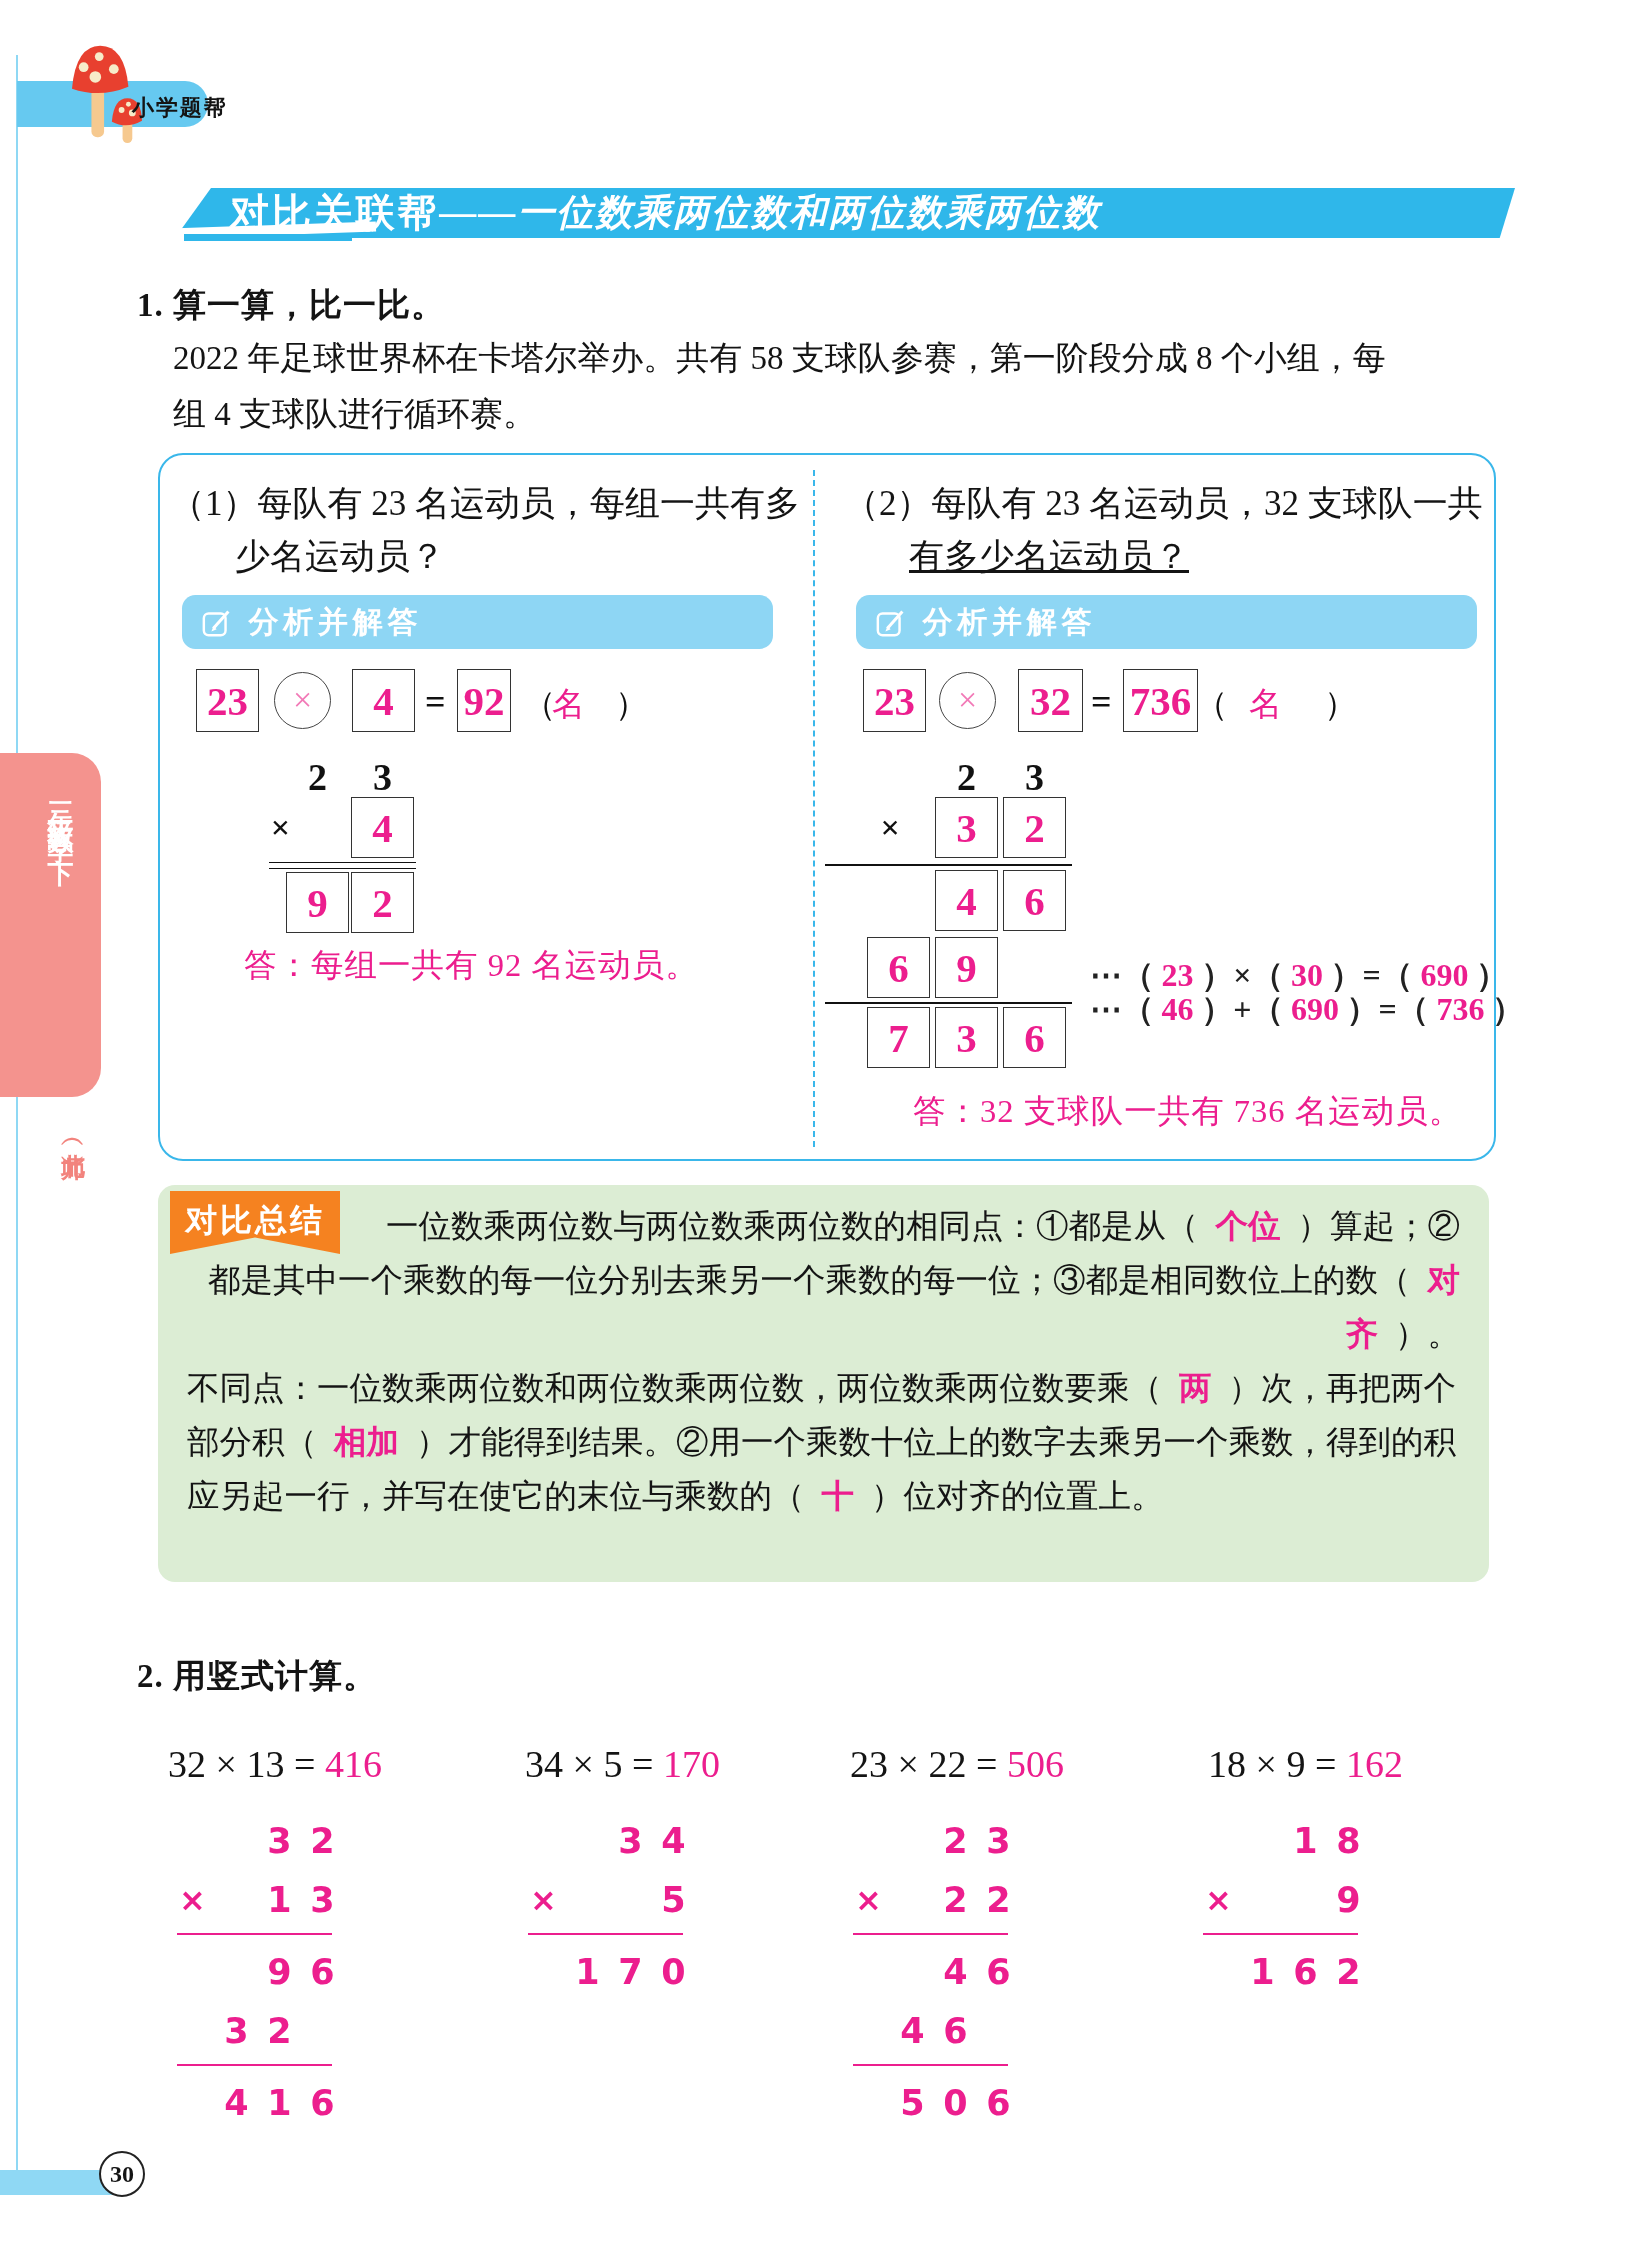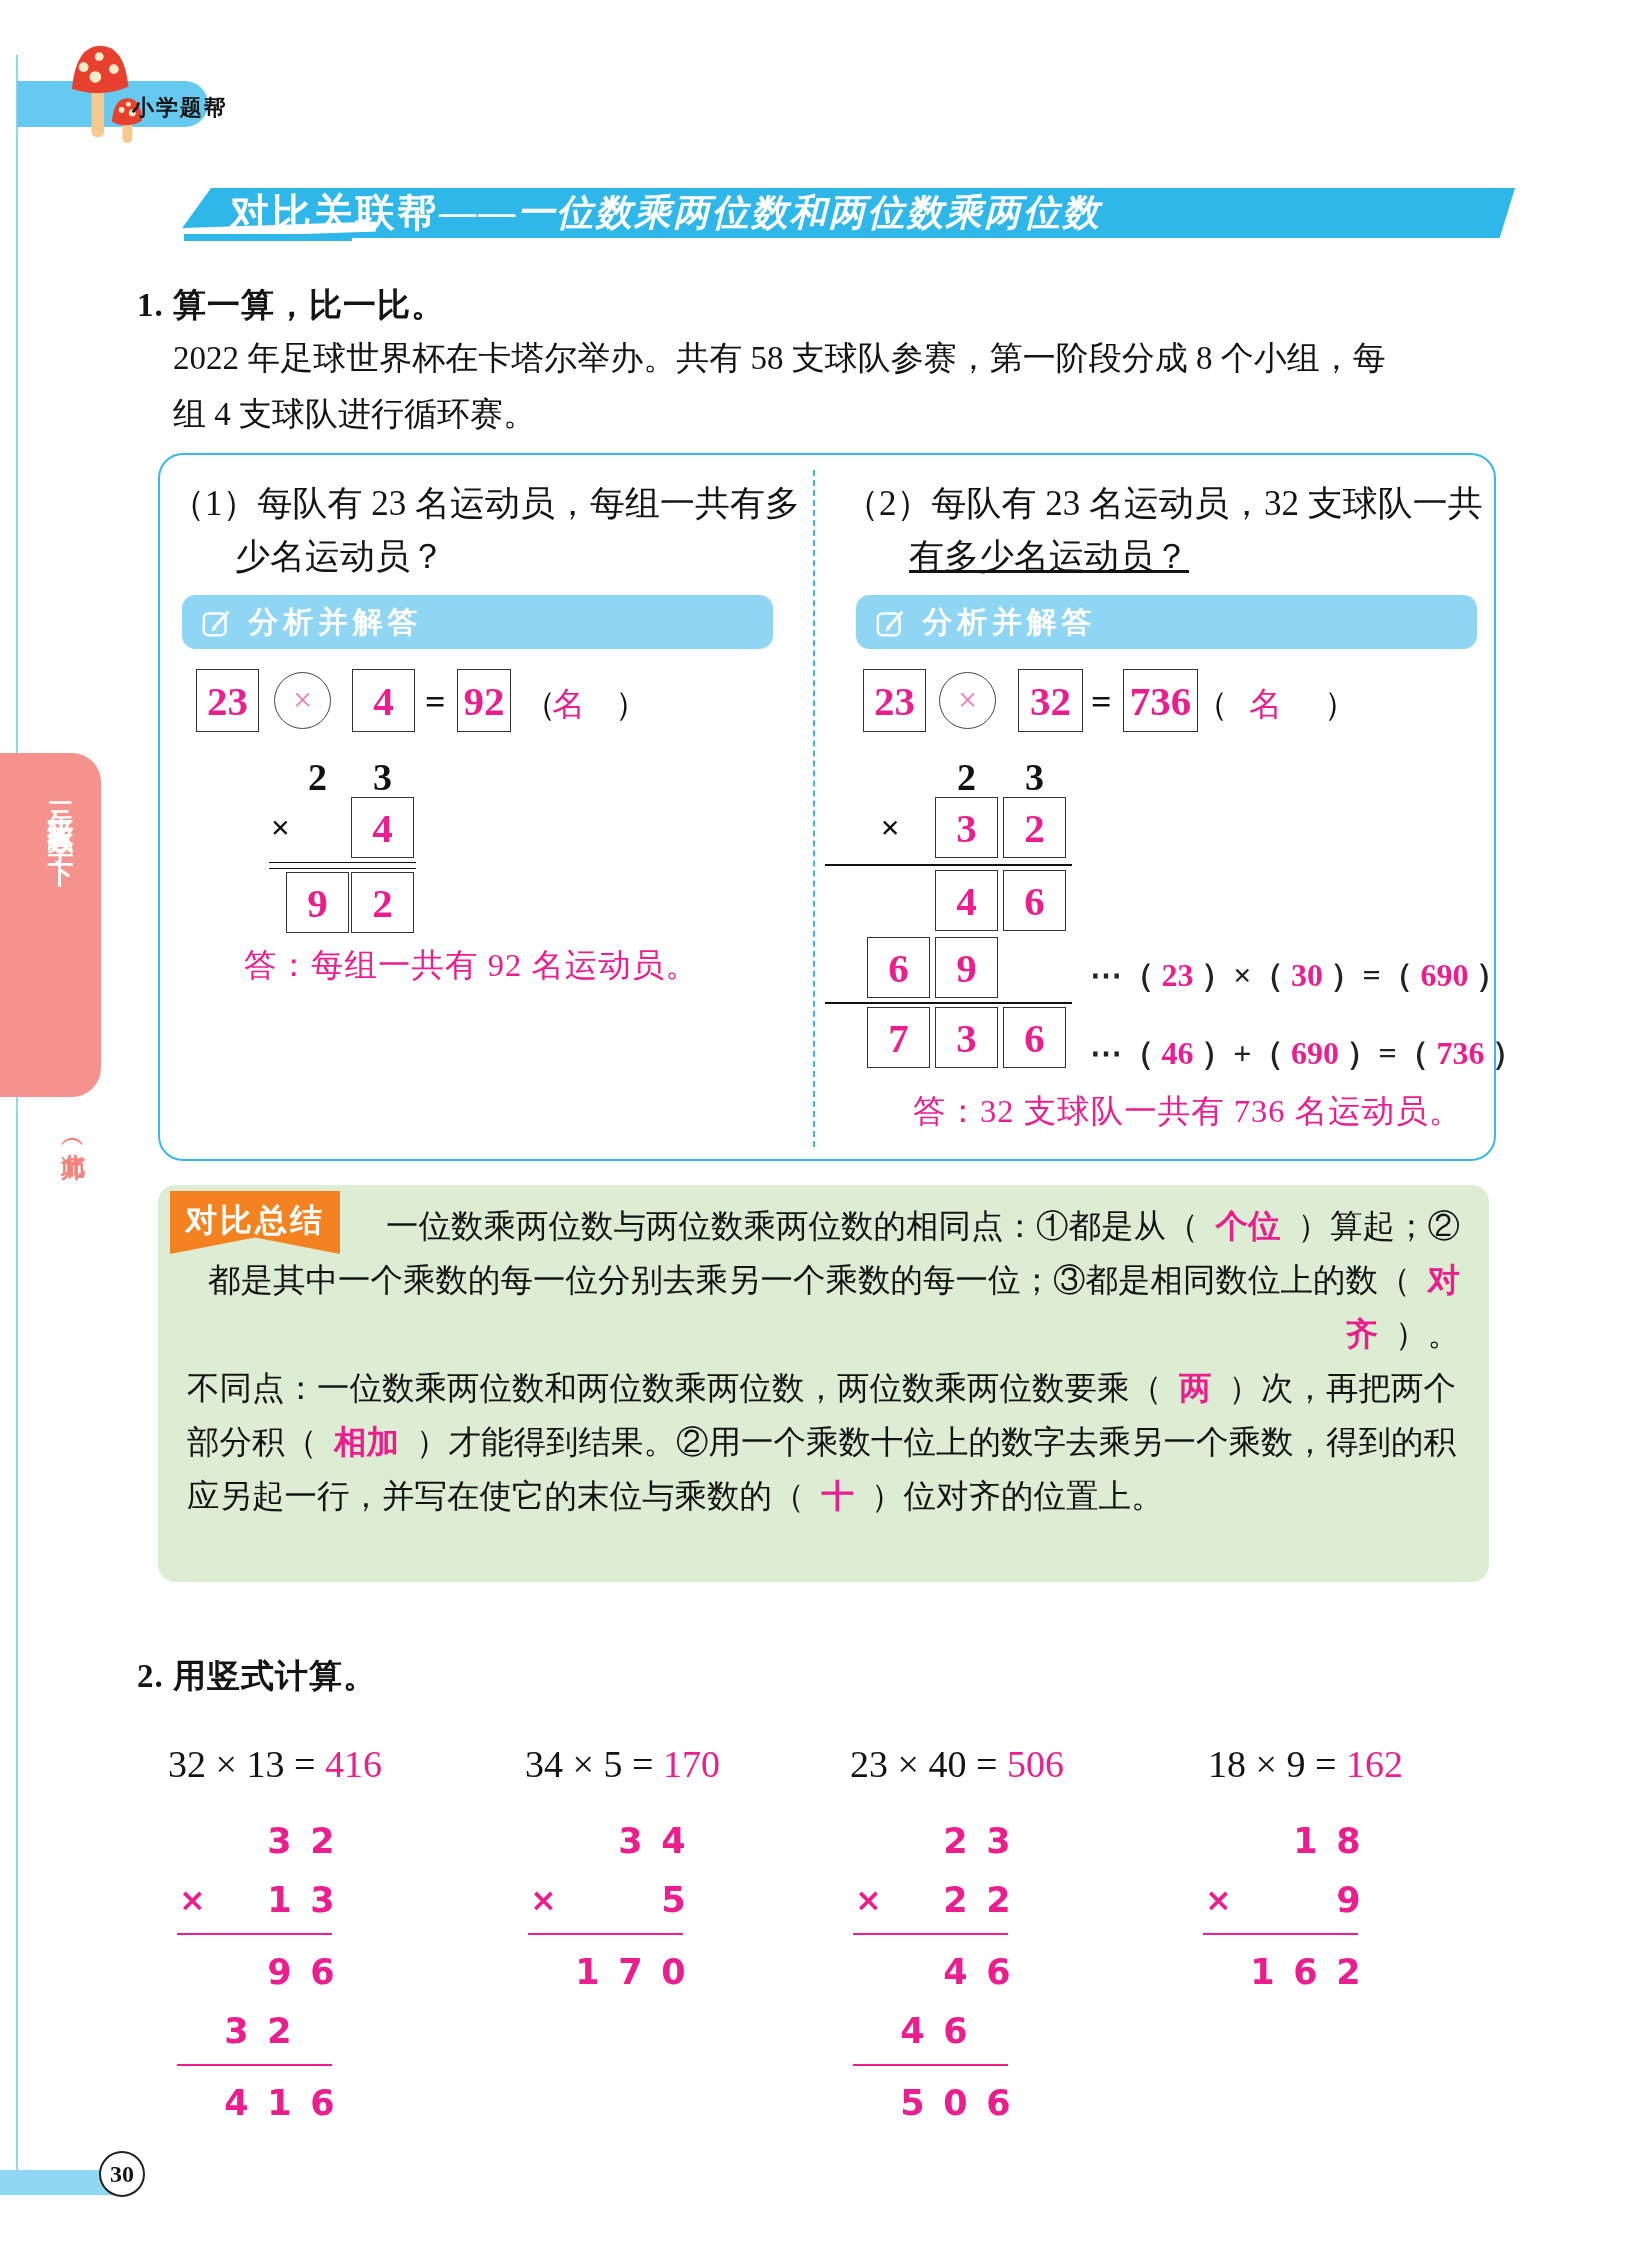--- a/index.html
+++ b/index.html
@@ -198,40 +198,40 @@
     <span class="nbox" style="left:68px;top:182px;">9</span>
     <span class="sgl" style="left:-42px;top:247px;width:247px;"></span>
     <span class="nbox" style="left:0;top:252px;">7</span>
     <span class="nbox" style="left:68px;top:252px;">3</span>
     <span class="nbox" style="left:136px;top:252px;">6</span>
   </div>
 
   <div class="note" style="left:1090px;top:954px;">
     <span>⋯（</span><span class="np">23</span><span>）×（</span><span class="np">30</span><span>）=（</span><span class="np">690</span><span>）</span>
   </div>
-  <div class="note" style="left:1090px;top:1032px;">
+  <div class="note" style="left:1090px;top:988px;">
     <span>⋯（</span><span class="np">46</span><span>）+（</span><span class="np">690</span><span>）=（</span><span class="np">736</span><span>）</span>
   </div>
 
   <div class="answer" style="left:865px;top:1090px;">答：32 支球队一共有 736 名运动员。</div>
 
   <div class="abs sumbox"></div>
   <div class="abs badge">
     <span>对比总结</span>
   </div>
   <div class="abs sumtext">
     <p class="first"><span>一位数乘两位数与两位数乘两位数的相同点：①都是从（</span><span class="fill">个位</span><span>）算起；②都是其中一个乘数的每一位分别去乘另一个乘数的每一位；③都是相同数位上的数（</span><span class="fill">对齐</span><span>）。</span></p>
     <p><span>不同点：一位数乘两位数和两位数乘两位数，两位数乘两位数要乘（</span><span class="fill">两</span><span>）次，再把两个部分积（</span><span class="fill">相加</span><span>）才能得到结果。②用一个乘数十位上的数字去乘另一个乘数，得到的积应另起一行，并写在使它的末位与乘数的（</span><span class="fill">十</span><span>）位对齐的位置上。</span></p>
   </div>
 
   <div class="abs h2">2. 用竖式计算。</div>
 
   <div class="eq2" style="left:168px;top:1742px;"><span>32 × 13 =</span><span class="res">416</span></div>
   <div class="eq2" style="left:525px;top:1742px;"><span>34 × 5 =</span><span class="res">170</span></div>
-  <div class="eq2" style="left:850px;top:1742px;"><span>23 × 40 =</span><span class="res">506</span></div>
+  <div class="eq2" style="left:850px;top:1742px;"><span>23 × 22 =</span><span class="res">506</span></div>
   <div class="eq2" style="left:1208px;top:1742px;"><span>18 × 9 =</span><span class="res">162</span></div>
 
   <div class="vcalc" style="left:177px;top:1811px;">
       <div class="vrow">
         <span class="vcell vop"></span>
         <span class="vcell"></span>
         <span class="vcell">3</span>
         <span class="vcell">2</span>
       </div>
       <div class="vrow">

